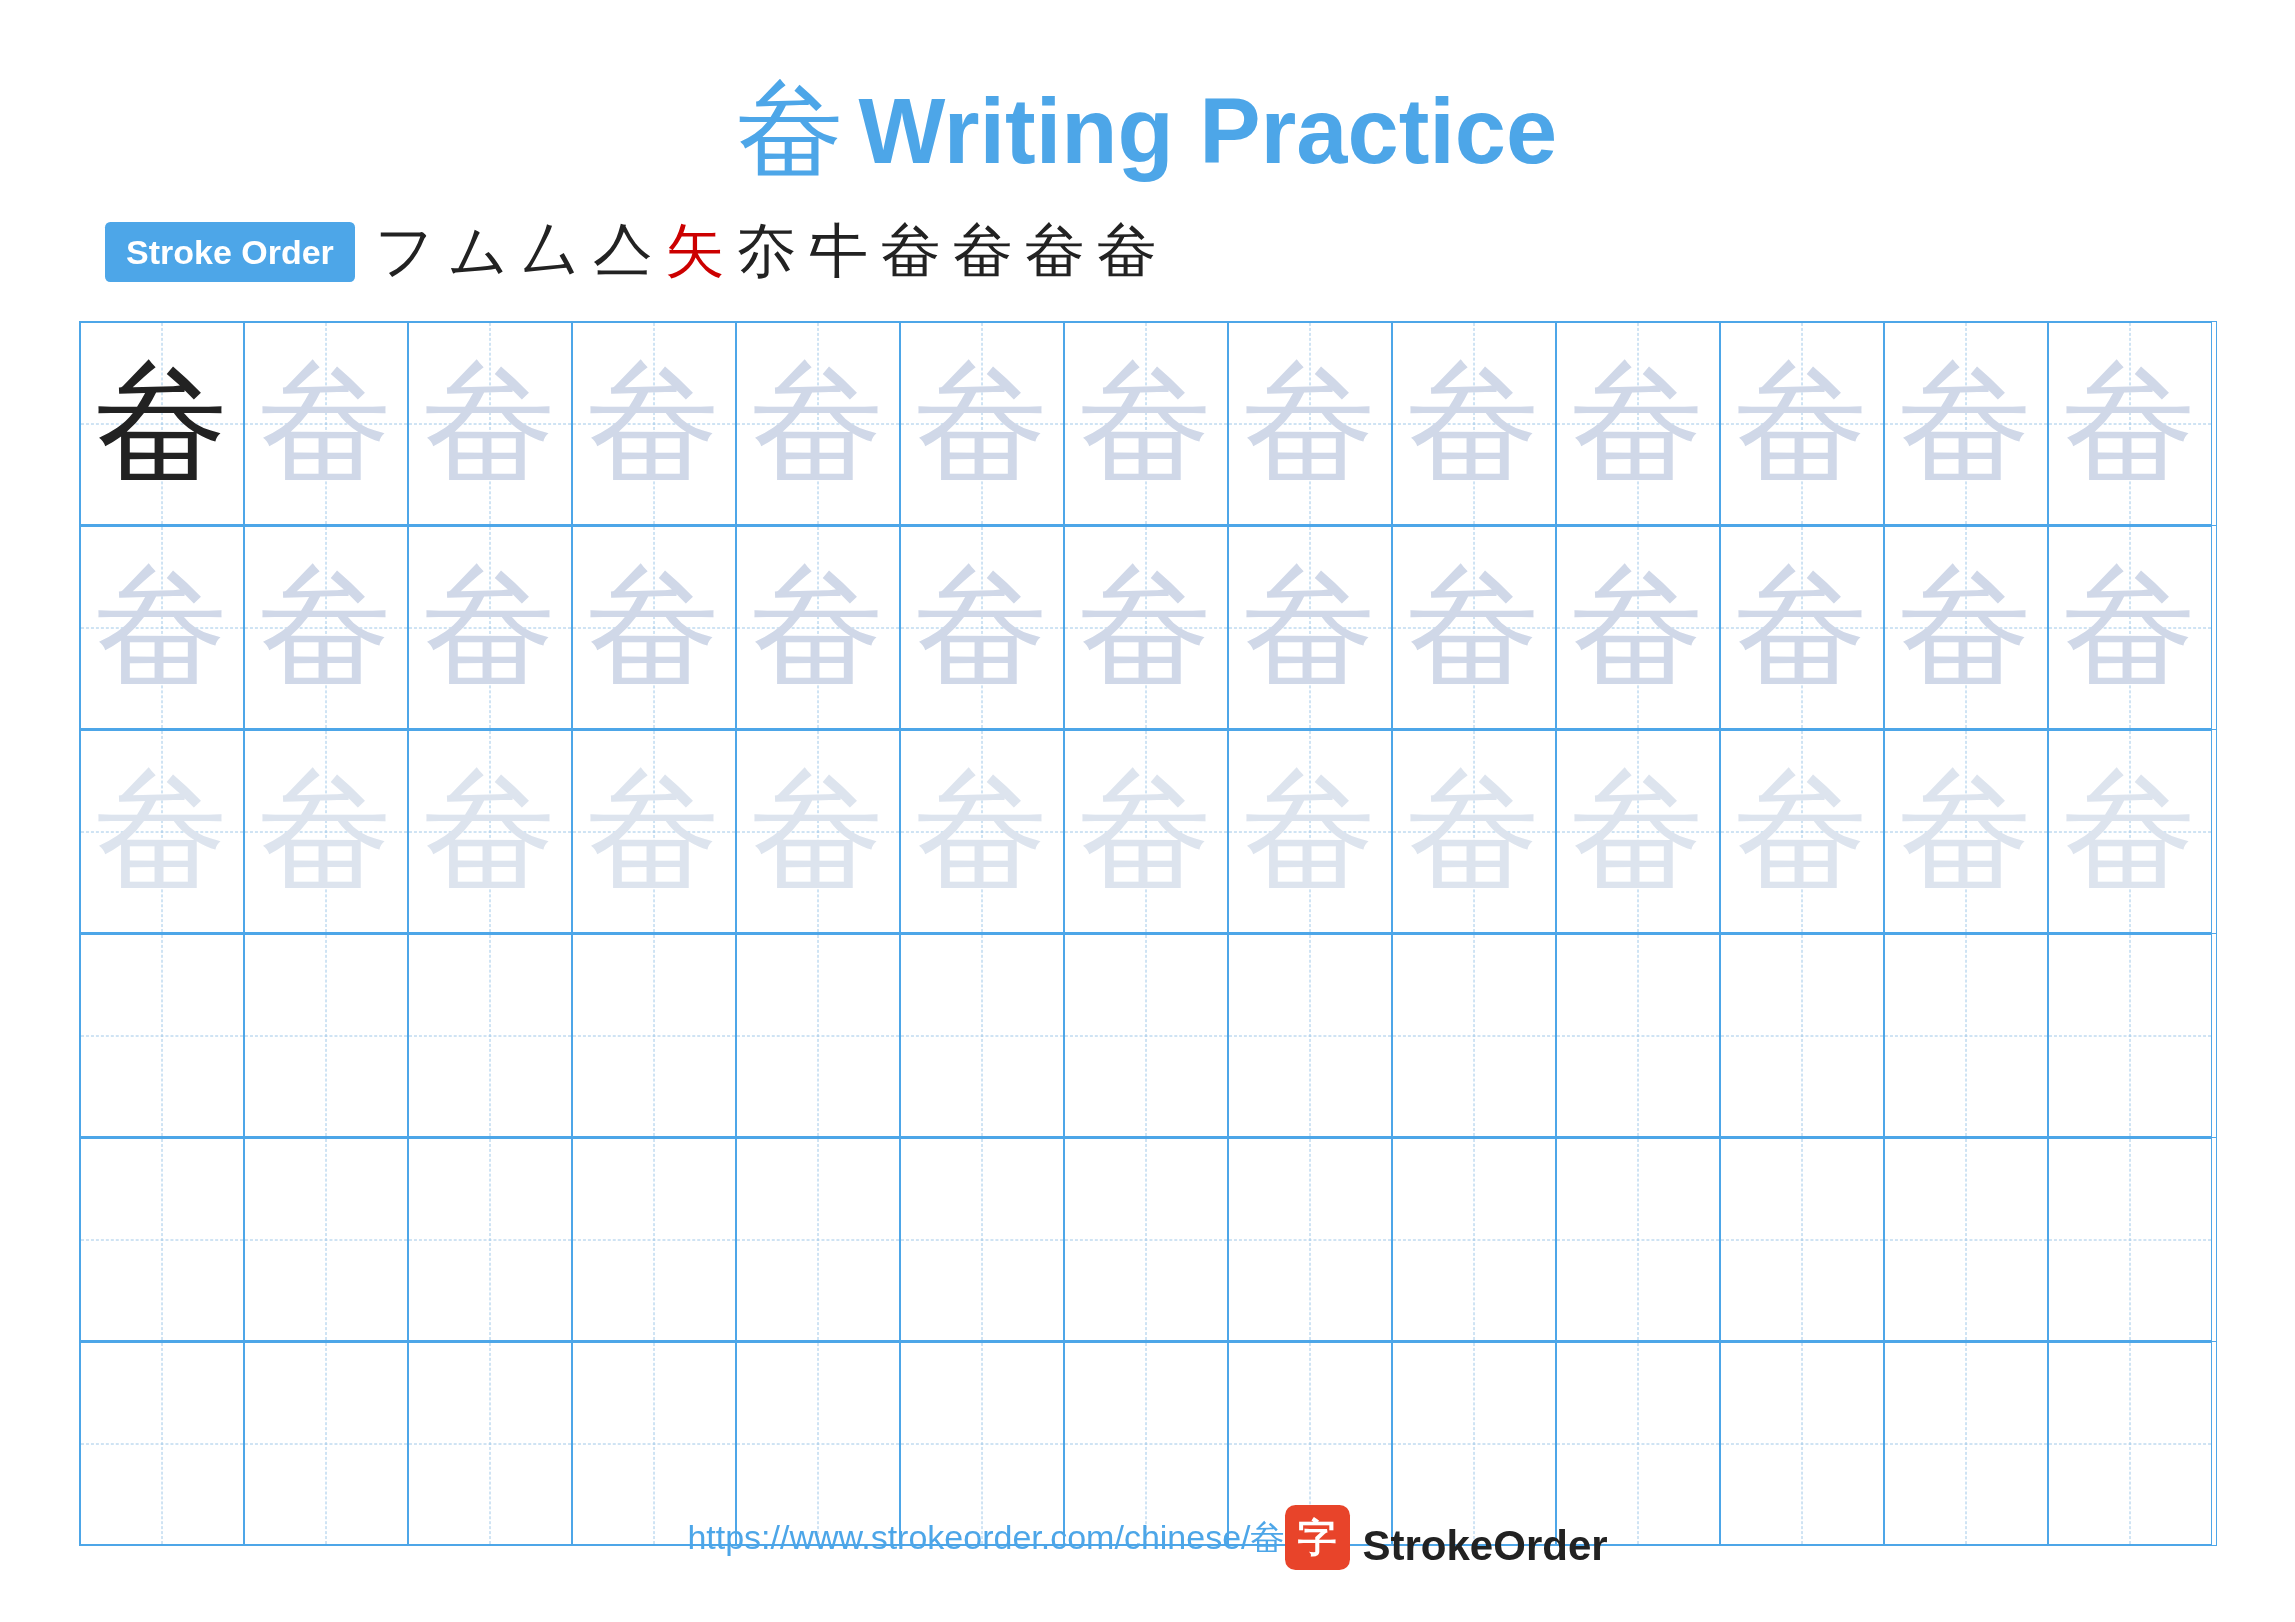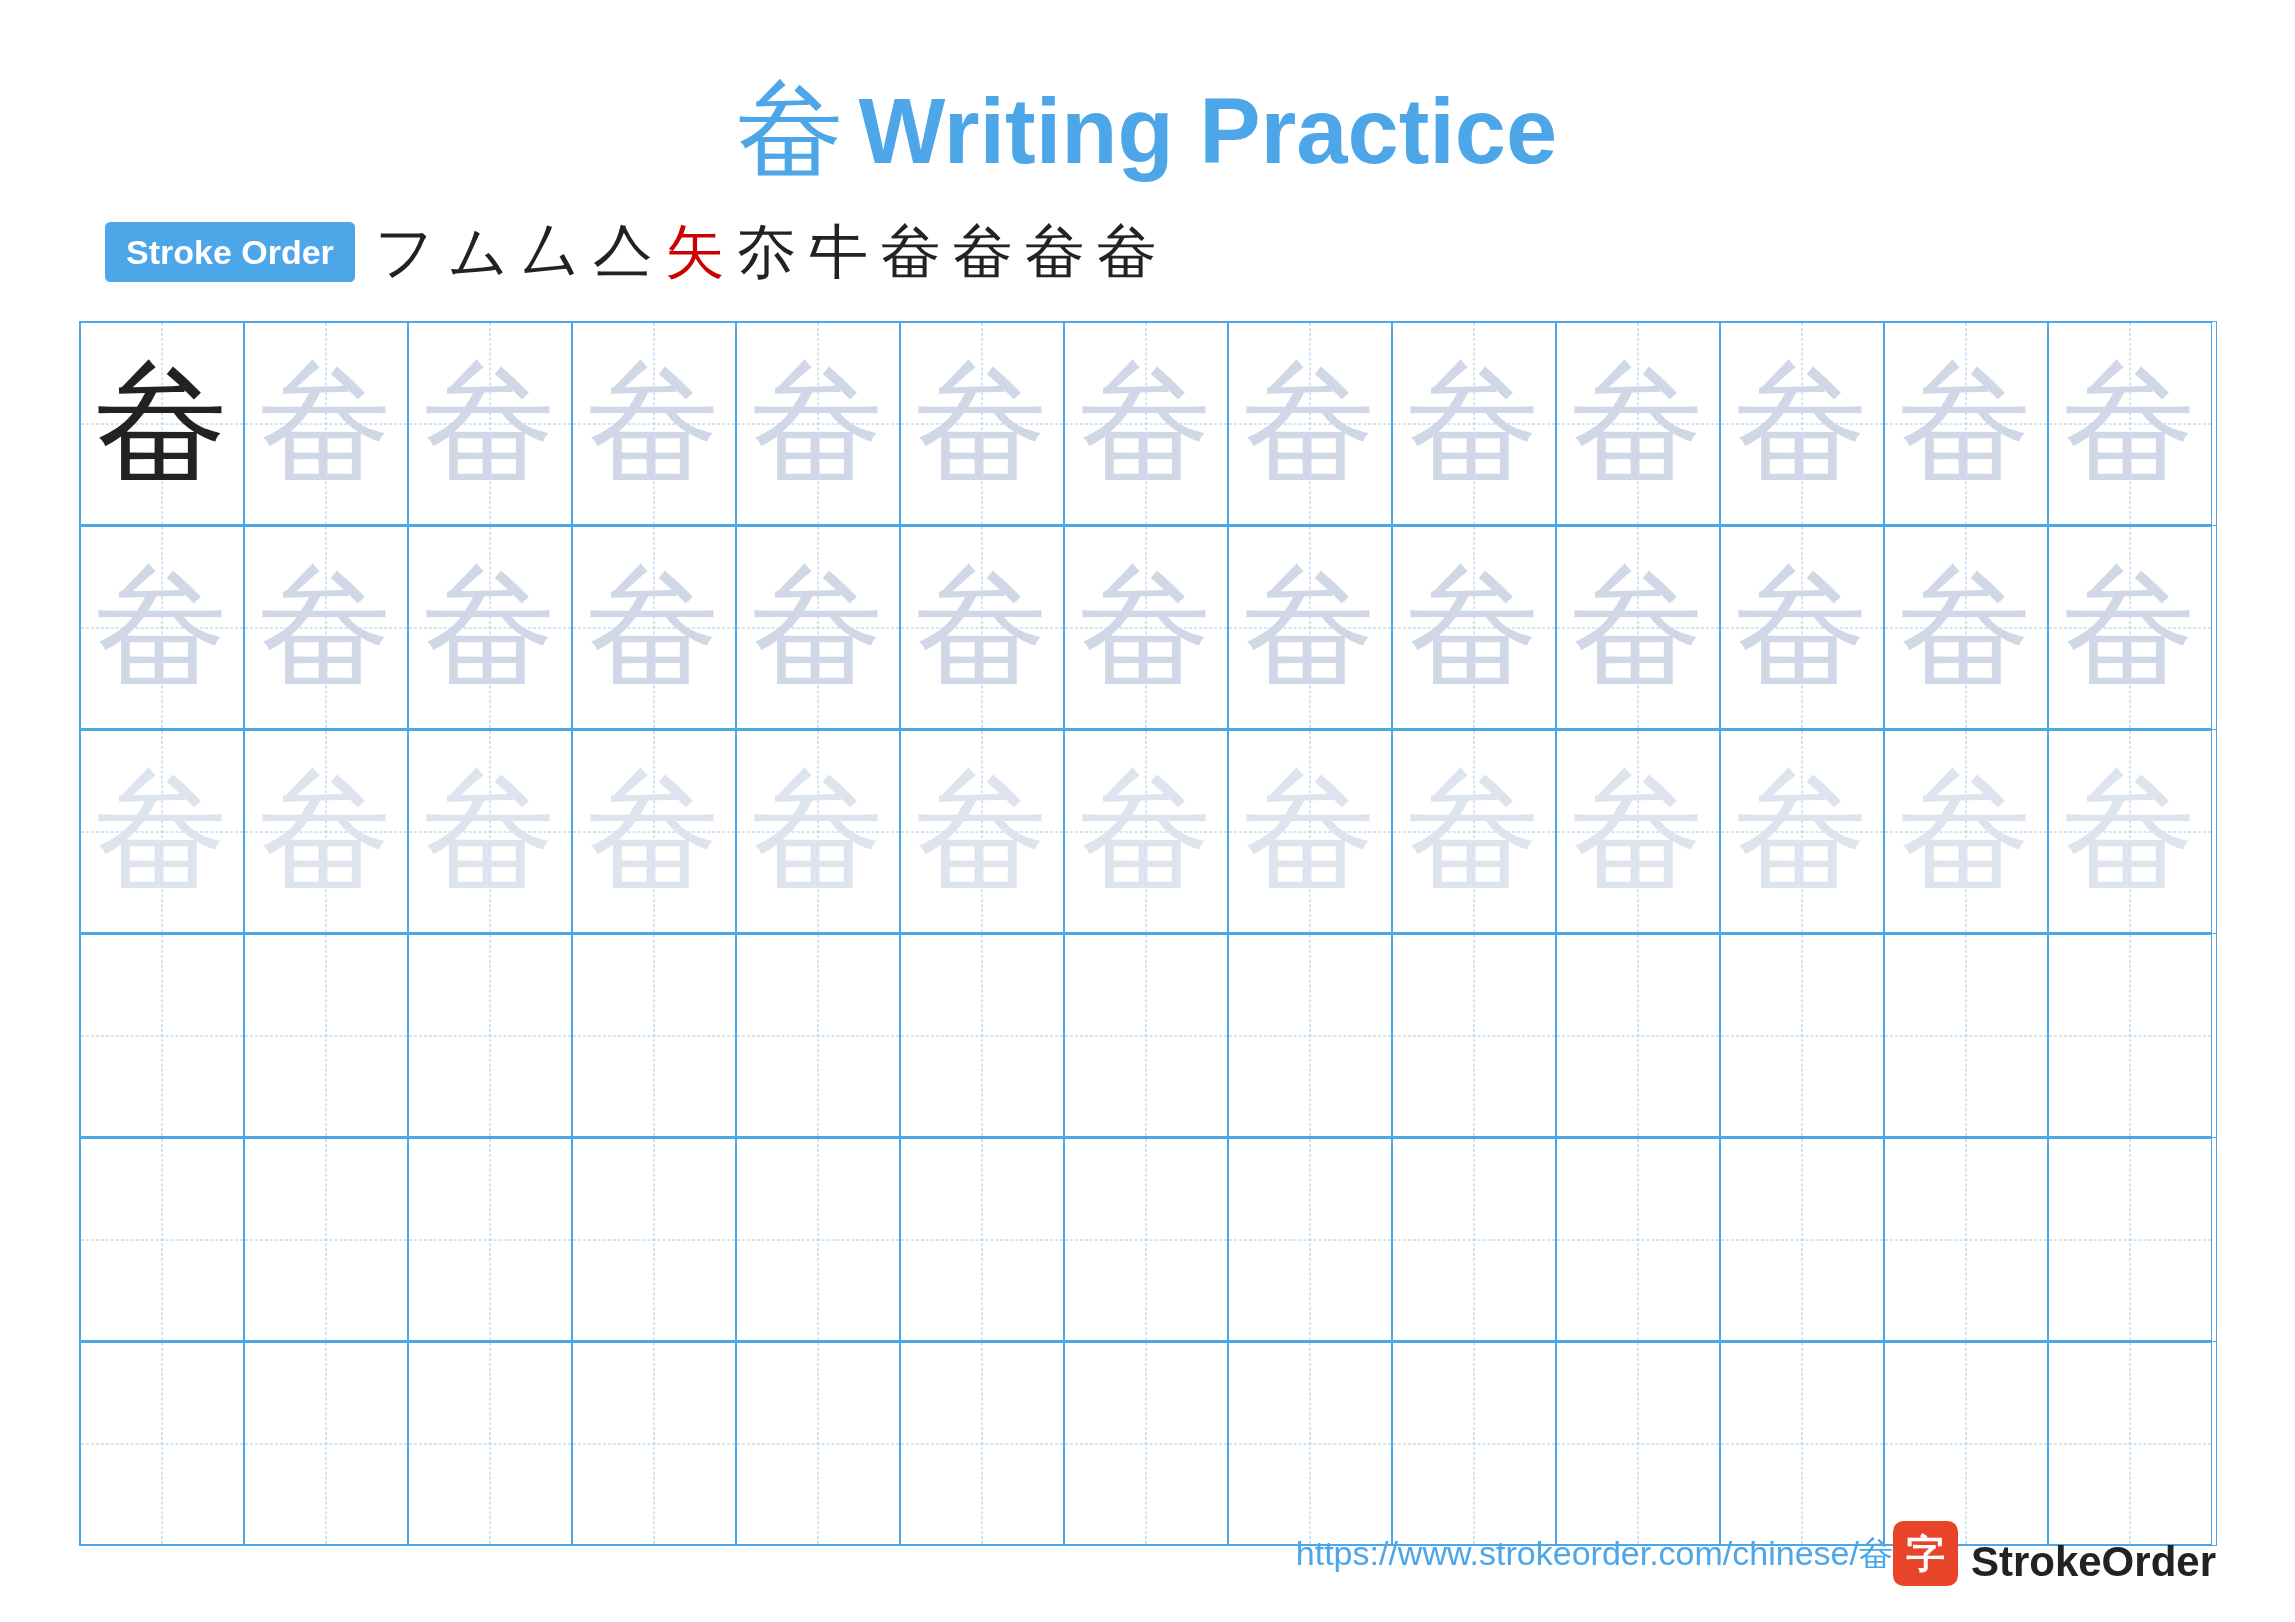--- a/index.html
+++ b/index.html
@@ -40,21 +40,21 @@
     .title-text {
       font-size: 92px;
       color: #4da6e8;
       font-family: Arial, sans-serif;
       font-weight: bold;
       line-height: 1;
     }
 
     .stroke-order-row {
       display: flex;
-      align-items: flex-end;
+      align-items: flex-start;
       gap: 19.6px;
       margin-bottom: 39px;
       align-self: flex-start;
       margin-left: 26px;
     }
 
     .stroke-order-badge {
       background: #4da6e8;
       color: white;
       font-size: 34px;
@@ -132,26 +132,26 @@
       color: #d0d8e8;
     }
 
     .cell-char.lighter {
       color: #dde4ee;
     }
 
     
     .footer {
       position: absolute;
-      bottom: 36px;
+      bottom: 52px;
       left: 79px;
       right: 79px;
       display: flex;
       align-items: center;
-      justify-content: flex-end;
+      justify-content: center;
     }
 
     .footer-url {
       font-size: 34px;
       color: #4da6e8;
       font-family: Arial, sans-serif;
     }
 
     .footer-brand {
       display: flex;

